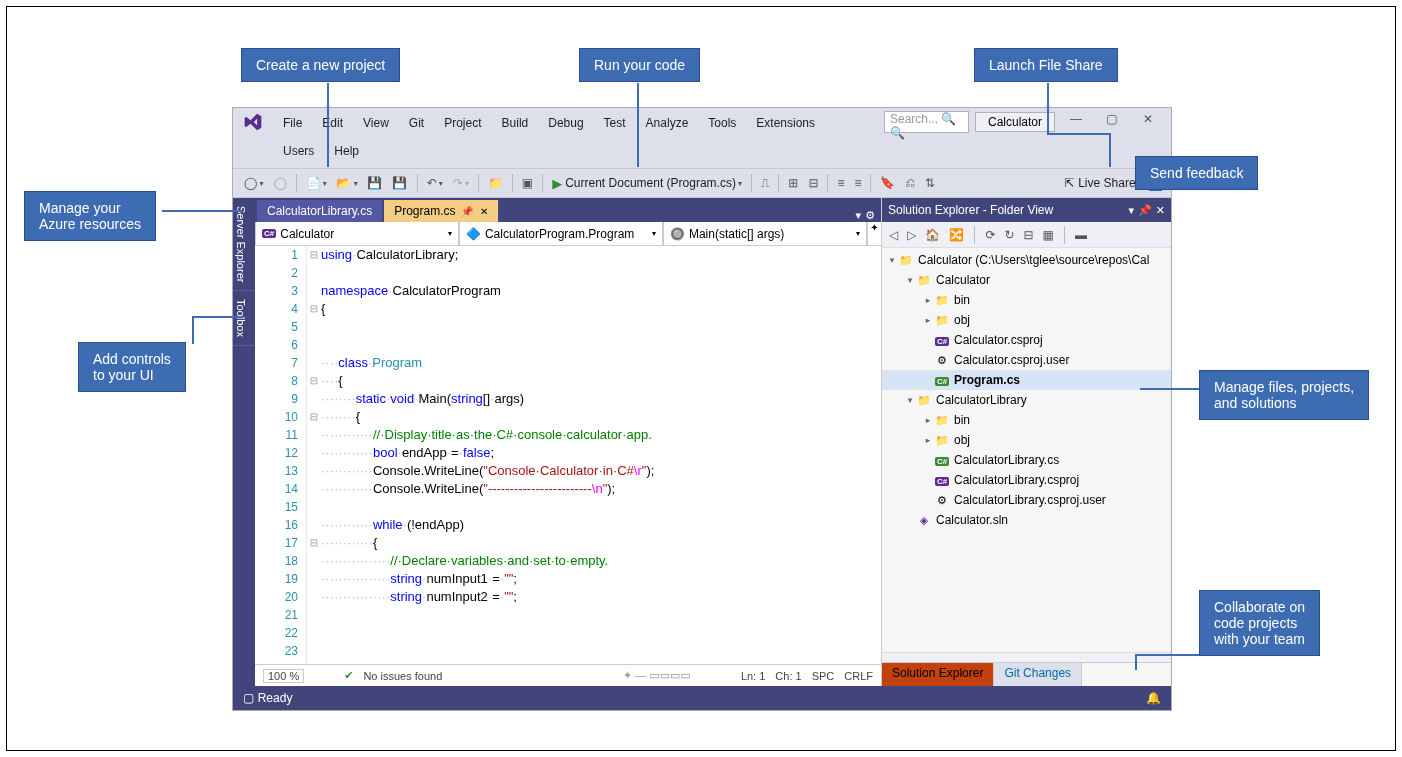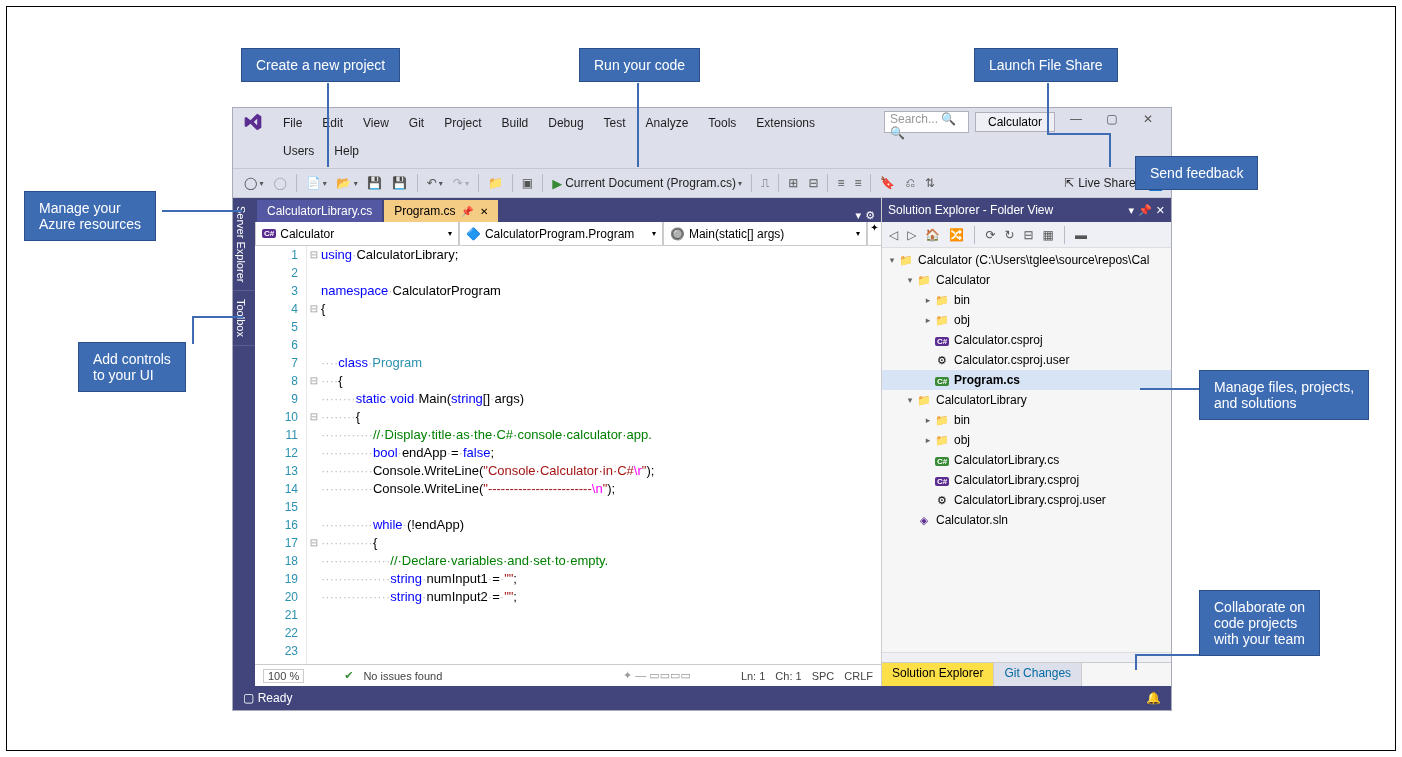--- a/index.html
+++ b/index.html
@@ -66,21 +66,21 @@
 .tree-row{display:flex;align-items:center;height:20px;padding:0 4px;white-space:nowrap}
 .tree-row.selected{background:#d6e4f5;font-weight:700}
 .tree-arrow{width:12px;font-size:9px;color:#666;text-align:center}
 .tree-icon{width:16px;font-size:11px;margin-right:4px;text-align:center}
 .folder-icon{color:#dcb67a}
 .cs-icon{background:#388a34;color:#fff;font-size:8px;font-weight:700;padding:0 2px;border-radius:2px}
 .csproj-icon{background:#5c2d91;color:#fff;font-size:8px;font-weight:700;padding:0 2px;border-radius:2px}
 .sln-icon{color:#5c2d91;font-size:11px}
 .exp-tabs{height:24px;display:flex;border-top:1px solid #ccc}
 .exp-tab{padding:3px 10px;font-size:12px;border-right:1px solid #ccc}
-.exp-tab.active{background:#fde047}
+.exp-tab.active{background:#c2410c}
 .exp-tab.inactive{background:#dde0eb;color:#0369a1}
 .statusbar{height:24px;background:#42457c;color:#fff;display:flex;align-items:center;padding:0 10px;font-size:12px}
 .statusbar .bell{margin-left:auto}
 </style>
 </head>
 <body>
 
 <div class="container">
 
 <div class="callout" style="left:17px;top:184px;white-space:pre">Manage your

